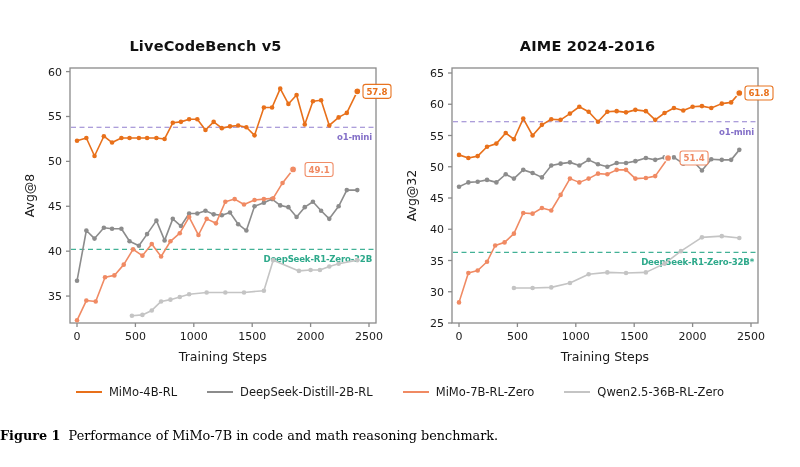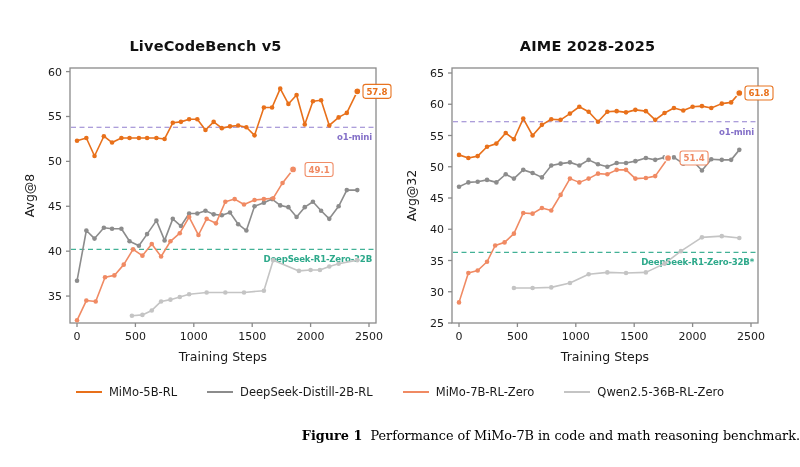--- a/index.html
+++ b/index.html
@@ -82,21 +82,21 @@
     color: #1a1a1a;
     white-space: nowrap;
   }
 
   
   #caption {
     position: absolute;
     left: 0;
     top: 428px;
     width: 800px;
-    text-align: right;
+    text-align: left;
     font-family: "DejaVu Serif", serif;
     font-size: 12.8px;
     color: #000000;
   }
   #caption .cap-label {
     font-weight: bold;
   }
   #caption .cap-text {
     font-weight: normal;
   }
@@ -288,21 +288,21 @@
         </g>
         <g>
           <circle cx="275.0763358778626" cy="141.4612676056338" r="3.4" fill="#F08A63" stroke="#ffffff" stroke-width="1.1"></circle>
           <rect x="287.0763358778626" y="134.4612676056338" width="28" height="14" rx="2.5" ry="2.5" fill="#ffffff" stroke="#F08A63" stroke-width="1.1" opacity="0.97"></rect>
           <text x="301.0763358778626" y="144.66126760563378" text-anchor="middle" class="ann-text" fill="#F08A63">49.1</text>
         </g>
       </svg>
   </div>
 
   <div class="panel" id="panel-right">
-    <div class="panel-title">AIME 2028-2025</div>
+    <div class="panel-title">AIME 2024-2016</div>
     <svg class="plot-svg" id="svg-right" viewBox="0 0 375 345">
         <rect x="52" y="40" width="306" height="255" fill="none" stroke="#8A8A8A" stroke-width="1.3"></rect>
         <line x1="48" y1="295" x2="52" y2="295" stroke="#8A8A8A" stroke-width="1.3"></line>
         <text x="44" y="299" text-anchor="end" class="tick-text">25</text>
         <line x1="48" y1="263.75" x2="52" y2="263.75" stroke="#8A8A8A" stroke-width="1.3"></line>
         <text x="44" y="267.75" text-anchor="end" class="tick-text">30</text>
         <line x1="48" y1="232.5" x2="52" y2="232.5" stroke="#8A8A8A" stroke-width="1.3"></line>
         <text x="44" y="236.5" text-anchor="end" class="tick-text">35</text>
         <line x1="48" y1="201.25" x2="52" y2="201.25" stroke="#8A8A8A" stroke-width="1.3"></line>
         <text x="44" y="205.25" text-anchor="end" class="tick-text">40</text>
@@ -453,21 +453,21 @@
           <circle cx="268.0687022900763" cy="130" r="3.4" fill="#F08A63" stroke="#ffffff" stroke-width="1.1"></circle>
           <rect x="280.0687022900763" y="123" width="28" height="14" rx="2.5" ry="2.5" fill="#ffffff" stroke="#F08A63" stroke-width="1.1" opacity="0.97"></rect>
           <text x="294.0687022900763" y="133.2" text-anchor="middle" class="ann-text" fill="#F08A63">51.4</text>
         </g>
       </svg>
   </div>
 
   <div id="legend">
     <div class="legend-entry">
       <span class="legend-swatch" style="border-top-color: rgb(232, 112, 26);"></span>
-      <span class="legend-label">MiMo-5B-RL</span>
+      <span class="legend-label">MiMo-4B-RL</span>
     </div>
     <div class="legend-entry">
       <span class="legend-swatch" style="border-top-color: rgb(140, 140, 140);"></span>
       <span class="legend-label">DeepSeek-Distill-2B-RL</span>
     </div>
     <div class="legend-entry">
       <span class="legend-swatch" style="border-top-color: rgb(240, 138, 99);"></span>
       <span class="legend-label">MiMo-7B-RL-Zero</span>
     </div>
     <div class="legend-entry">

